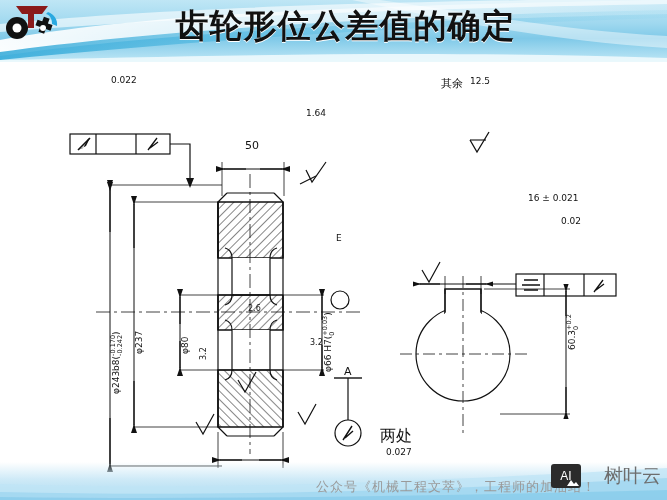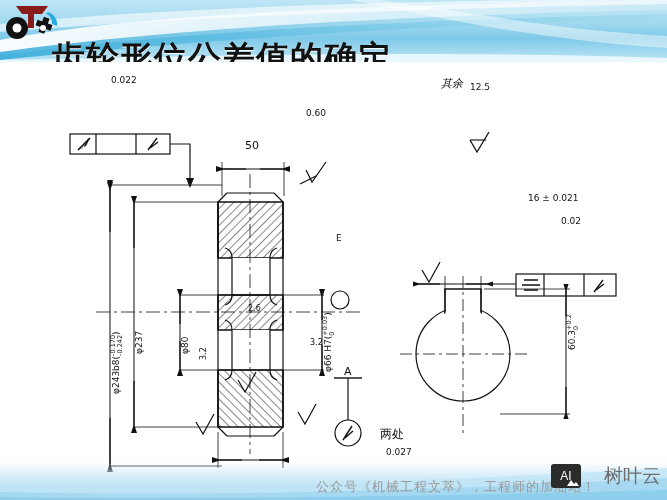--- a/index.html
+++ b/index.html
@@ -11,27 +11,26 @@
   .slide{position:absolute;inset:0;overflow:hidden;background:#fff;}
 
   
   .header{
     position:absolute;left:0;top:0;width:667px;height:62px;
     background:linear-gradient(180deg,#bfe6f5 0%,#9fd8ef 38%,#7fc9e8 62%,#bfe7f6 100%);
     overflow:hidden;
   }
   .hdr-svg{position:absolute;left:0;top:0;}
   .title{
-    position:absolute;left:0;top:4px;width:667px;text-align:left;
+    position:absolute;left:0;top:4px;width:667px;text-align:center;
     font-family:"DejaVu Serif","Liberation Serif",serif;
     font-size:33px;font-weight:700;color:#111;letter-spacing:1px;
     text-shadow:0 1px 0 #fff;
-    padding-left:52px;box-sizing:border-box;
+    padding-left:24px;box-sizing:border-box;
     white-space:nowrap;
-    margin-top:32px;
   }
   .logo{position:absolute;left:2px;top:2px;width:56px;height:42px;}
 
   
   .sheet{position:absolute;left:0;top:62px;width:667px;height:438px;background:#fff;}
   .dwg{position:absolute;left:0;top:0;}
 
   
   .lbl{position:absolute;font-family:"DejaVu Sans","Liberation Sans",sans-serif;
        color:#111;white-space:nowrap;}
@@ -262,28 +261,28 @@
 
         <path d="M422,208 L429,220 L440,200" stroke-width="1.2"></path>
 
         <path d="M470,78 L477,90 L489,70" stroke-width="1.3"></path>
         <line x1="470" y1="78" x2="486" y2="78" stroke-width="1.1"></line>
 
         <circle cx="340" cy="238" r="9" fill="#fff"></circle>
       </g>
     </svg>
 
-    <div class="lbl lbl-cn" style="left:441px;top:14px;font-style:italic;">其余</div>
-    <div class="lbl lbl-sm" style="left:470px;top:20px;text-align:right;">12.5</div>
+    <div class="lbl lbl-cn" style="left:441px;top:14px;">其余</div>
+    <div class="lbl lbl-sm" style="left:470px;top:14px;text-align:right;">12.5</div>
 
     <div class="lbl lbl-dim" style="left:245px;top:29px;">50</div>
 
     <div class="lbl lbl-dim" style="left:242px;top:382px;">40</div>
 
-    <div class="lbl lbl-sm" style="left:306px;top:46px;">0.60</div>
+    <div class="lbl lbl-sm" style="left:306px;top:46px;">1.64</div>
 
     <div class="lbl lbl-sm rot" style="left:110px;top:332px;">
       <span>φ243b8(</span><span class="frac"><span>-0.170</span><span>-0.242</span></span>)
     </div>
 
     <div class="lbl lbl-sm rot" style="left:134px;top:292px;">φ237</div>
 
     <div class="lbl lbl-sm rot" style="left:180px;top:292px;">φ80</div>
 
     <div class="lbl lbl-sm rot" style="left:322px;top:310px;">
@@ -296,21 +295,21 @@
 
     <div class="lbl lbl-xs" style="left:310px;top:277px;font-size:8px;">3.2</div>
 
     <div class="lbl lbl-xs" style="left:248px;top:243px;font-size:8px;">2.6</div>
 
     <div class="lbl" style="left:344px;top:303px;font-size:11px;">A</div>
 
     <div class="lbl lbl-sm" style="left:101px;top:13px;padding-left:10px;">0.022</div>
 
     <div class="lbl lbl-sm" style="left:386px;top:385px;">0.027</div>
-    <div class="lbl lbl-cn" style="left:380px;top:364px;font-size:12px;">两处</div>
+    <div class="lbl lbl-cn" style="left:380px;top:364px;font-size:16px;">两处</div>
 
     <div class="lbl lbl-sm" style="left:549px;top:154px;margin-left:12px;">0.02</div>
     <div class="lbl lbl-sm" style="left:528px;top:131px;">16 ± 0.021</div>
 
     <div class="lbl lbl-sm rot" style="left:566px;top:288px;">
       <span>60.3</span><span class="frac"><span>+0.2</span><span>0</span></span>
     </div>
 
   </div>
 

